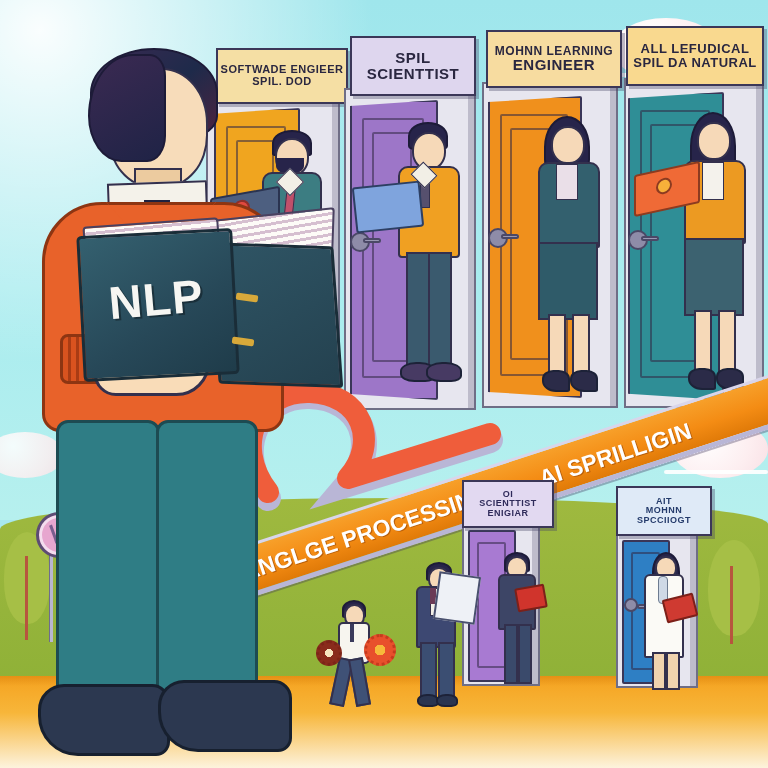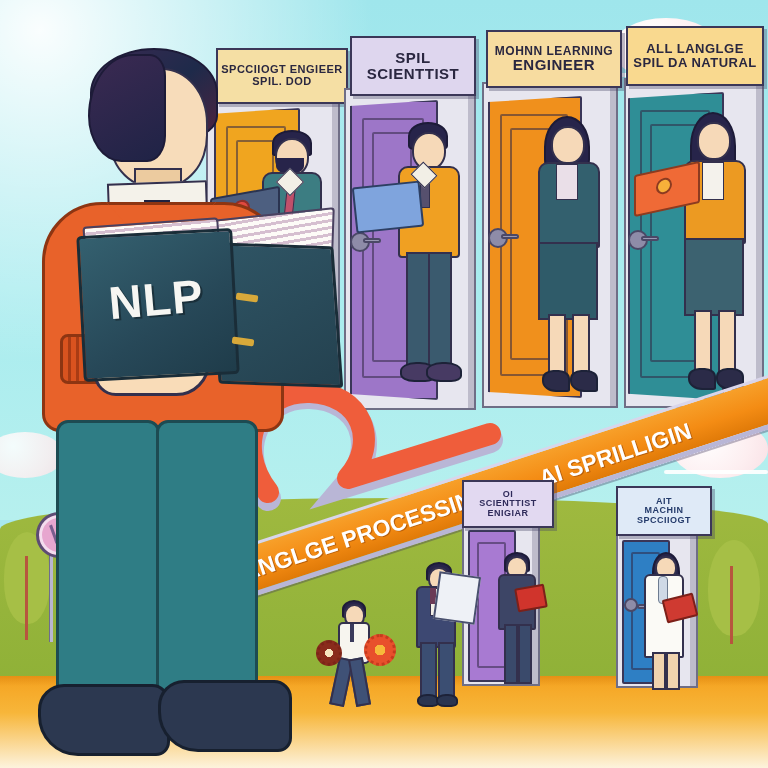--- a/index.html
+++ b/index.html
@@ -114,21 +114,21 @@
       <div class="leg" style="left:38px;top:126px;width:20px;height:108px;background:#3c7d82;"></div>
       <div class="shoe" style="left:10px;top:228px;width:32px;height:16px;"></div>
       <div class="shoe" style="left:36px;top:228px;width:32px;height:16px;"></div>
 
       <div style="position:absolute;left:-44px;top:62px;width:66px;height:34px;background:#4d5f80;
                   border:2px solid #2a3350;transform:skewY(-10deg);border-radius:3px;"></div>
       <div style="position:absolute;left:-22px;top:70px;width:14px;height:14px;border-radius:50%;
                   background:#e0493f;border:2px solid #8d2f2a;transform:skewY(-10deg);"></div>
     </div>
     <div class="sign" style="left:216px;top:48px;width:132px;height:56px;background:#f5dfa4;font-size:11px;">
-      <span class="l1">SPCCIIOGT ENGIEER</span>
+      <span class="l1">SOFTWADE ENGIEER</span>
       <span class="l2">SPIL. DOD</span>
     </div>
   </div>
 
   <div>
     <div class="frame" style="left:344px;top:88px;width:132px;height:322px;"></div>
     <div class="door" style="left:350px;top:100px;width:88px;height:300px;background:#9d76c8;
                 clip-path:polygon(0 2%,100% 0,100% 100%,0 98%);">
       <div class="panel" style="left:10px;top:16px;right:12px;bottom:20px;"></div>
       <div class="panel" style="left:20px;top:30px;right:24px;bottom:36px;"></div>
@@ -208,21 +208,21 @@
       <div class="shoe" style="left:12px;top:256px;width:24px;height:18px;background:#2b2b48;
                   border-radius:40% 40% 10% 50%;"></div>
       <div class="shoe" style="left:40px;top:256px;width:24px;height:18px;background:#2b2b48;
                   border-radius:40% 40% 10% 50%;"></div>
       <div style="position:absolute;left:-42px;top:56px;width:62px;height:38px;background:#ef6a36;
                   border:2px solid #8c3b20;transform:skewY(-12deg);border-radius:3px;"></div>
       <div style="position:absolute;left:-20px;top:66px;width:12px;height:12px;border-radius:50%;
                   background:#f7b03a;border:2px solid #8c3b20;transform:skewY(-12deg);"></div>
     </div>
     <div class="sign" style="left:626px;top:26px;width:138px;height:60px;background:#f9d98f;font-size:13px;">
-      <span class="l1">ALL LANGLGE</span>
+      <span class="l1">ALL LEFUDICAL</span>
       <span class="l2">SPIL DA NATURAL</span>
     </div>
   </div>
 
   <svg style="position:absolute;left:240px;top:388px;width:300px;height:120px;overflow:visible;">
     <path d="M 28 110 C -10 60 20 6 70 8 C 122 10 140 58 108 96 L 250 52" fill="none" stroke="#b9b6d6" stroke-width="26" stroke-linecap="round"></path>
     <path d="M 28 104 C -10 54 20 2 70 4 C 122 6 140 54 108 90 L 250 46" fill="none" stroke="#ef5d3b" stroke-width="22" stroke-linecap="round" stroke-linejoin="round"></path>
   </svg>
 
   <div class="ribbon" style="left:98px;top:594px;width:740px;height:44px;transform:rotate(-18deg);
@@ -269,21 +269,21 @@
             border-radius:6px 6px 2px 2px;"></div>
       <div style="position:absolute;left:16px;top:24px;width:8px;height:26px;background:#cfd9e6;
             border:1px solid #6d7b90;border-radius:4px;"></div>
       <div class="leg" style="left:10px;top:100px;width:10px;height:34px;background:#f0d3ae;"></div>
       <div class="leg" style="left:24px;top:100px;width:10px;height:34px;background:#f0d3ae;"></div>
       <div style="position:absolute;left:22px;top:44px;width:28px;height:20px;background:#cf3a31;
                   border:2px solid #7c2019;border-radius:2px;transform:rotate(-14deg);"></div>
     </div>
     <div class="sign" style="left:616px;top:486px;width:96px;height:50px;background:#dfeaf7;font-size:9px;color:#243b6b;">
       <span class="l1">AIT</span>
-      <span class="l2">MACHIN</span>
+      <span class="l2">MOHNN</span>
       <span class="l2">SPCCIIOGT</span>
     </div>
   </div>
 
   <div class="person" style="left:328px;top:600px;width:60px;height:104px;">
     <div class="hair" style="left:14px;top:0;width:20px;height:14px;border-radius:50% 50% 10% 10%;"></div>
     <div class="head" style="left:16px;top:4px;width:17px;height:19px;"></div>
     <div class="torso" style="left:10px;top:22px;width:28px;height:38px;background:#f7f5ef;
          border-radius:5px;"></div>
     <div style="position:absolute;left:22px;top:24px;width:4px;height:18px;background:#3a3a5c;"></div>

